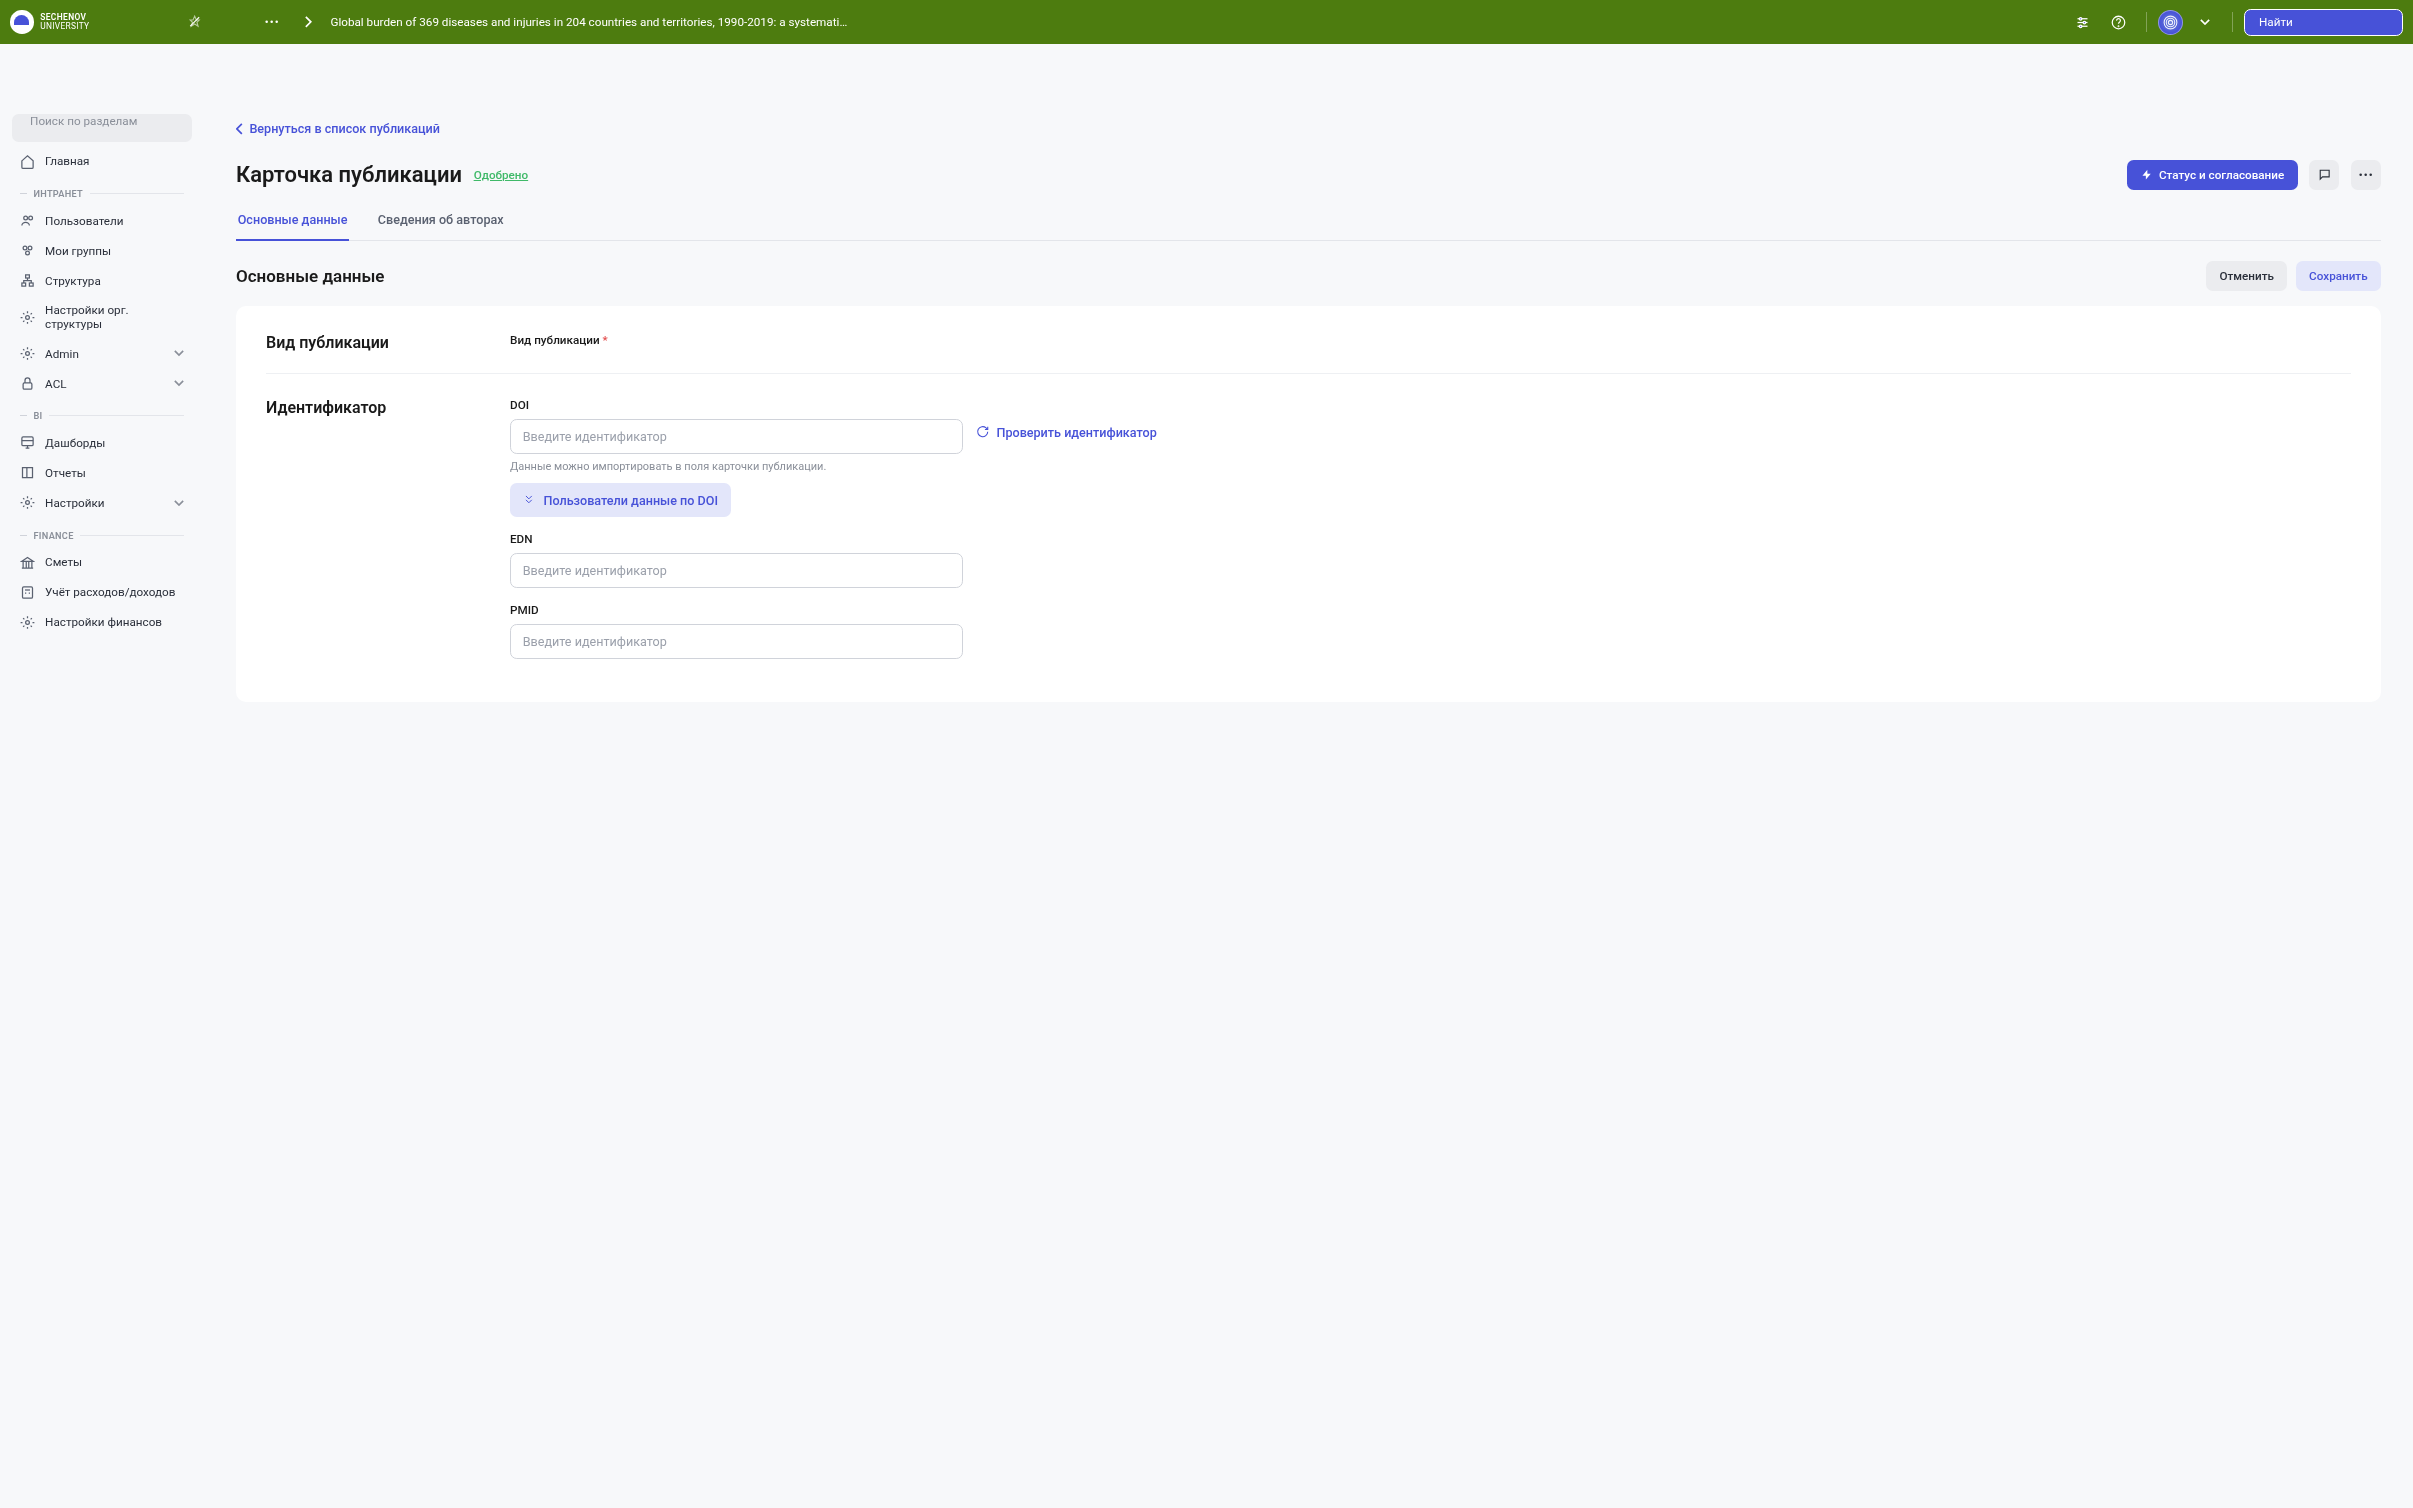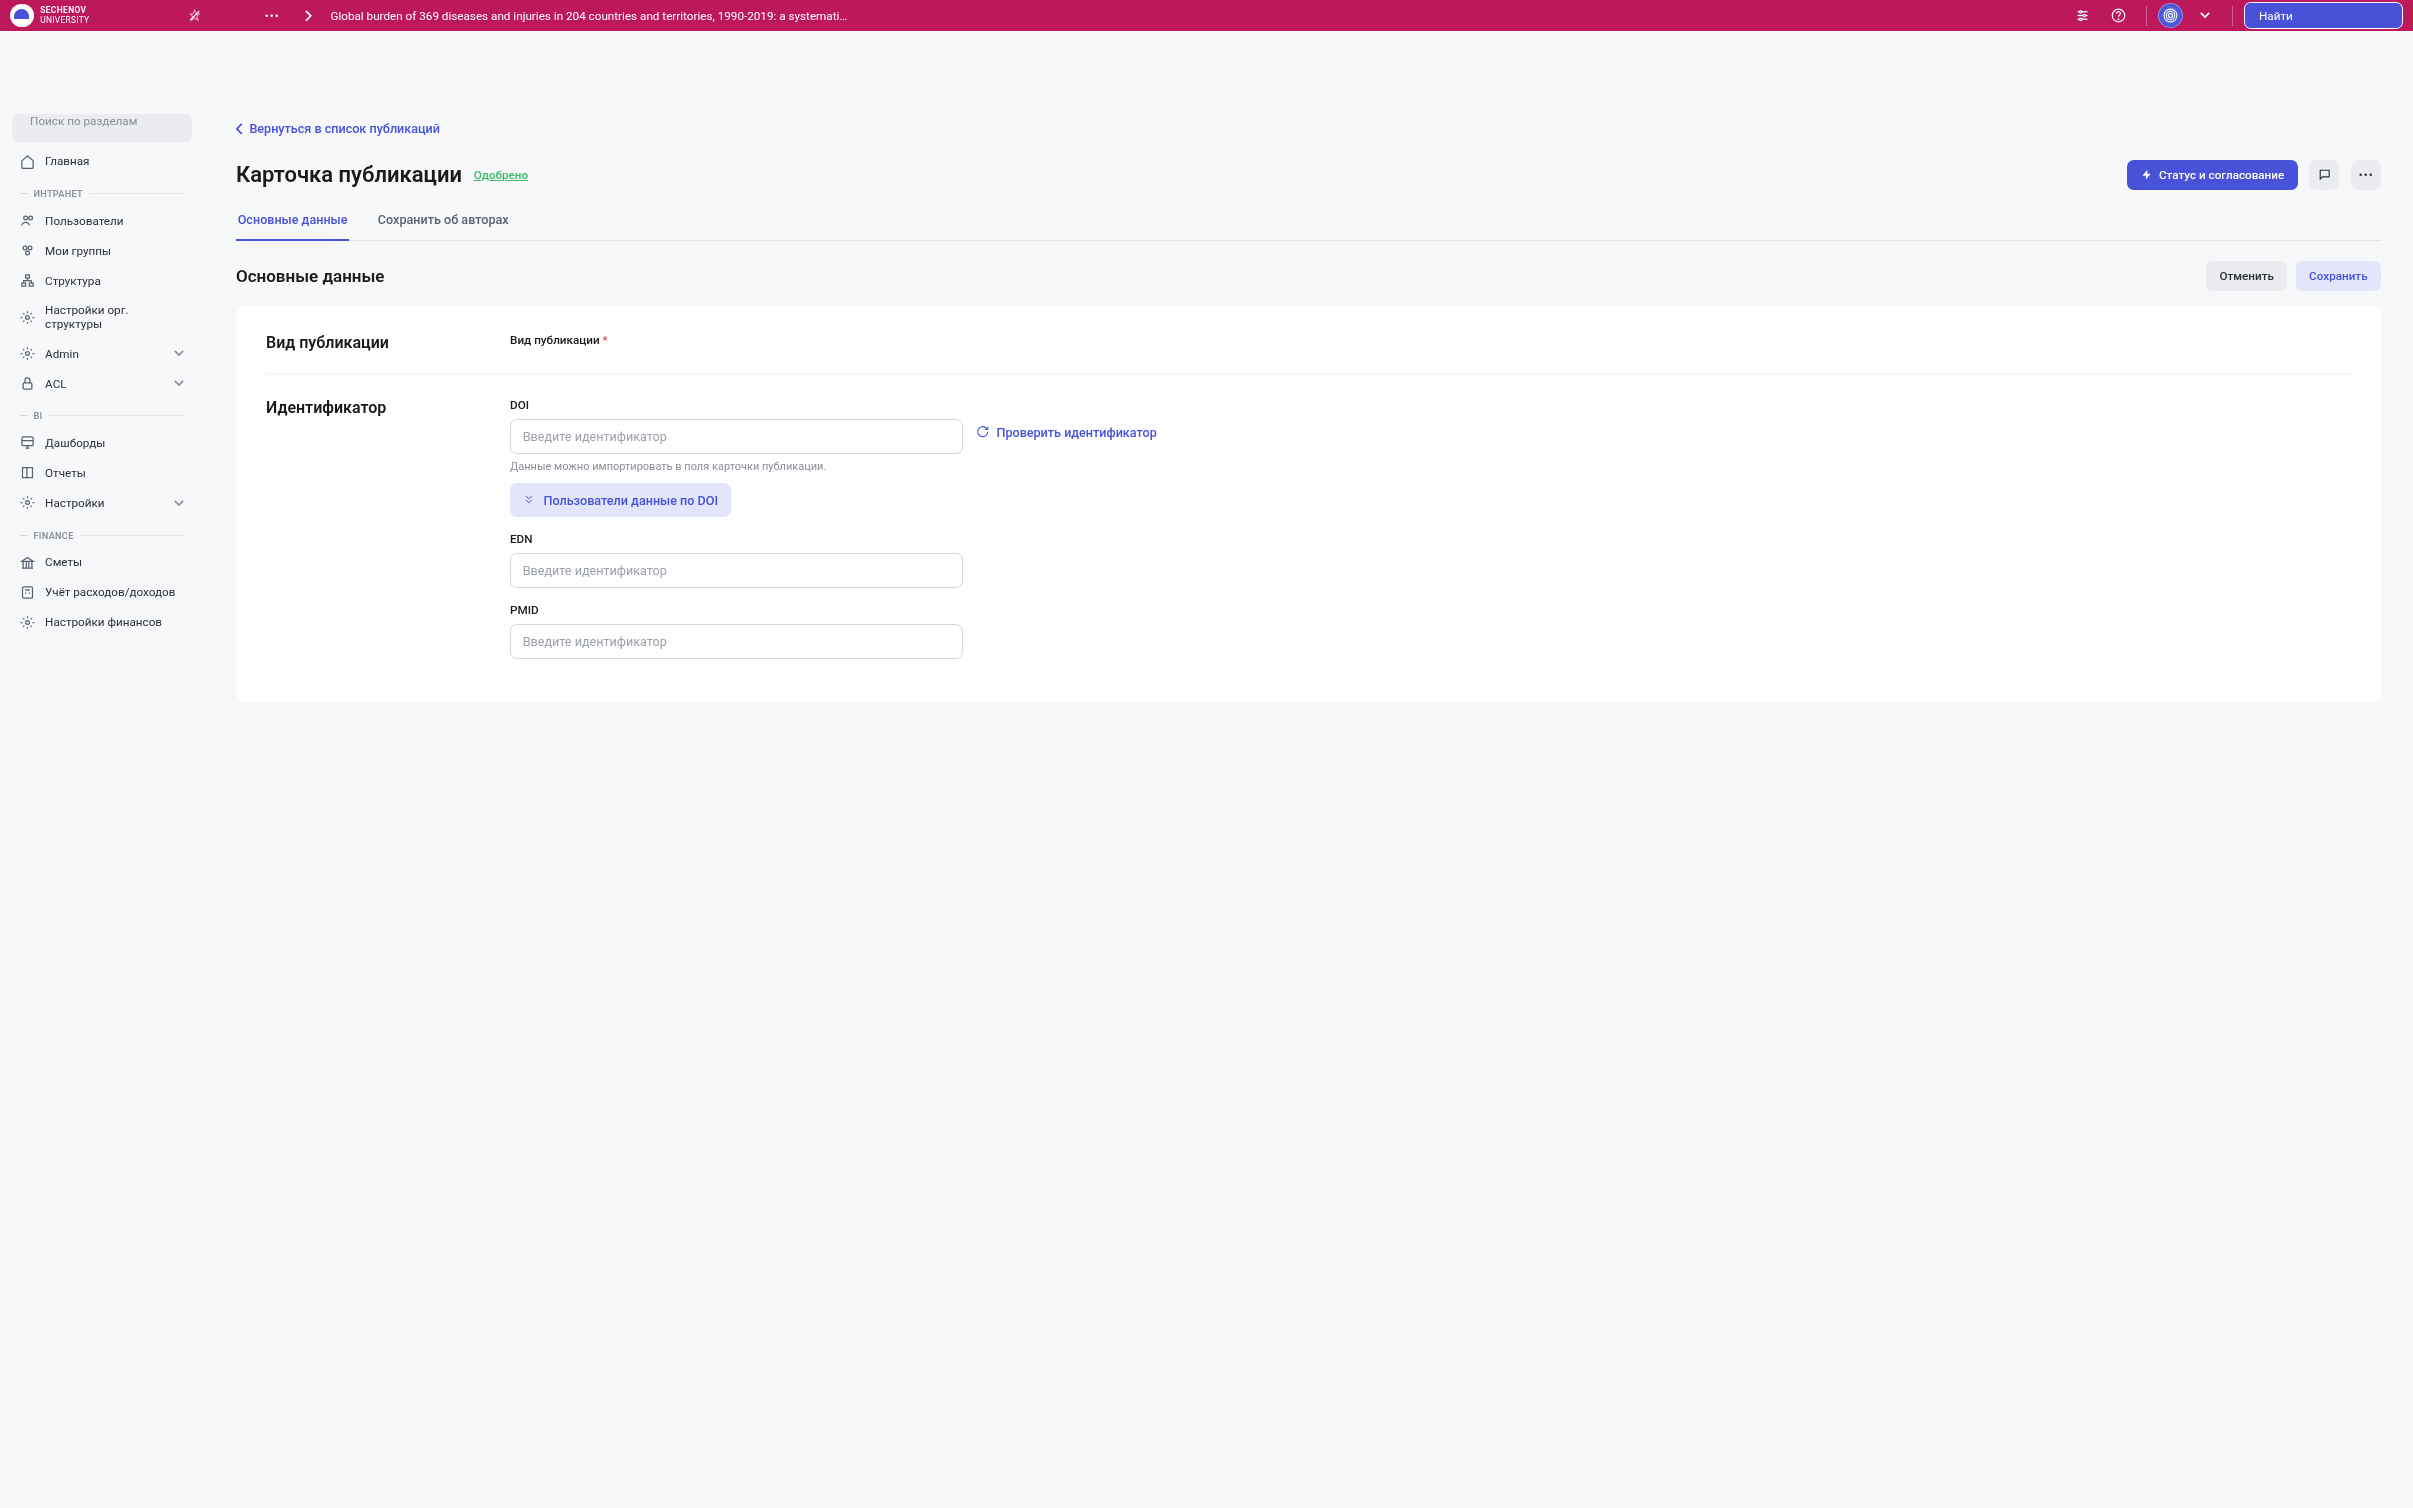--- a/index.html
+++ b/index.html
@@ -1,18 +1,18 @@
 <!DOCTYPE html>
 <html style="font-size:13.4px"><head>
 <meta charset="utf-8">
 <style>
 * { margin: 0; padding: 0; box-sizing: border-box; font-family: -apple-system, BlinkMacSystemFont, "Segoe UI", Roboto, sans-serif; }
 body { background: #f7f8fa; color: #1a1a1a; }
 
-.topbar { background: #be185d; height: 31px; display: flex; align-items: center; padding: 0 10px; gap: 6.7px; color: #fff; position: fixed; top: 0; left: 0; right: 0; z-index: 100; }
+.topbar { background: #4d7c0f; height: 44px; display: flex; align-items: center; padding: 0 10px; gap: 6.7px; color: #fff; position: fixed; top: 0; left: 0; right: 0; z-index: 100; }
 .window-spacer { height: 59px; }
 
 .logo { display: flex; align-items: center; gap: 6.7px; padding-right: 10px; }
 .logo-icon { width: 23.5px; height: 23.5px; background: #fff; border-radius: 50%; position: relative; }
 .logo-icon::before { content: ""; position: absolute; width: 15px; height: 10px; background: #4752d8; border-radius: 7.5px 7.5px 0 0; top: 5px; left: 4.2px; }
 .logo-text { font-size: 8.4px; line-height: 1.1; color: #fff; }
 .logo-text .line1 { font-weight: 600; letter-spacing: 0.4px; }
 .logo-text .line2 { font-weight: 400; letter-spacing: 0.3px; }
 
 .topbar-iconbtn { width: 30px; height: 30px; display: flex; align-items: center; justify-content: center; border-radius: 5px; cursor: pointer; color: #fff; }
@@ -332,21 +332,21 @@
         <svg width="13.4" height="3.4" viewBox="0 0 16 4" fill="currentColor">
             <circle cx="2" cy="2" r="1.5"></circle>
             <circle cx="8" cy="2" r="1.5"></circle>
             <circle cx="14" cy="2" r="1.5"></circle>
           </svg>
       </button>
     </div>
 
     <div class="tabs">
       <div class="tab active">Основные данные</div>
-      <div class="tab">Сохранить об авторах</div>
+      <div class="tab">Сведения об авторах</div>
     </div>
 
     <div class="section-header">
       <h2 class="section-title">Основные данные</h2>
       <div class="section-header-spacer"></div>
       <button class="btn btn-ghost" style="margin-right:8.4px">Отменить</button>
       <button class="btn btn-soft">Сохранить</button>
     </div>
 
     <div class="card">

